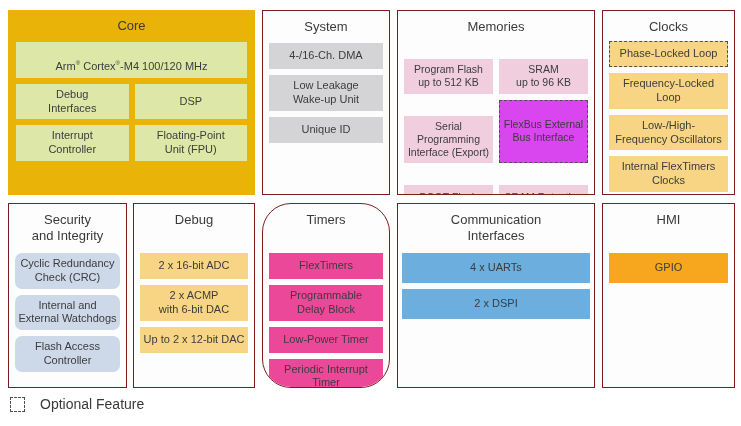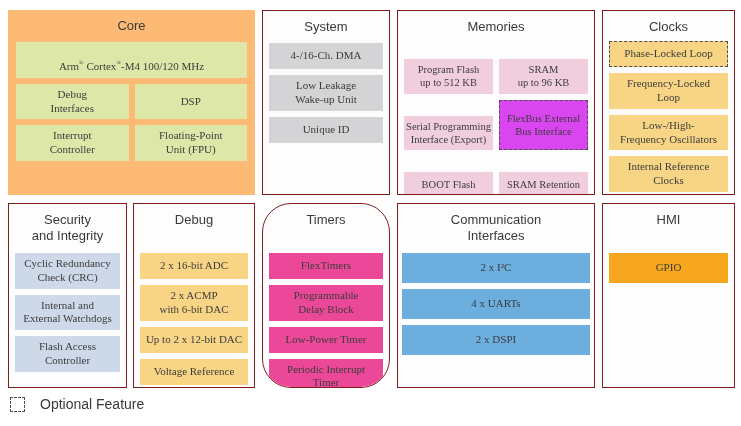--- a/index.html
+++ b/index.html
@@ -1,45 +1,45 @@
 <!DOCTYPE html>
 <html><head>
 <meta charset="utf-8">
 <style>
   * { margin:0; padding:0; box-sizing:border-box; }
   body { background:#ffffff; font-family:"Liberation Sans", sans-serif; }
   .canvas { position:relative; width:741px; height:426px; background:#ffffff; overflow:hidden; }
 
   .panel { position:absolute; background:#fdfdfd; border:1px solid #7f1d1d; overflow:hidden; }
-  .panel.core { background:#fdba74; border:none; }
+  .panel.core { background:#eab308; border:none; }
 
   .ptitle { text-align:center; font-size:13px; color:#3a3a3a; padding-top:8px;
             white-space:pre-line; line-height:1.25; }
   .row2 .ptitle { min-height:41px; }
 
   .pbody { display:flex; flex-direction:column; gap:6px; padding:8px 6px 6px 6px; }
   .blk { display:flex; align-items:center; justify-content:center; text-align:center;
          font-size:11px; line-height:1.25; color:#3c3c3c; white-space:pre-line;
-         padding:4px 2px; min-height:26px;font-family:Liberation Serif, serif; }
+         padding:4px 2px; min-height:26px; }
 
   .core .pbody { padding:8px; display:grid; grid-template-columns:1fr 1fr; gap:6px; }
   .blk.green { background:#dde8a8; min-height:30px; }
   .span2 { grid-column:1 / 3; }
   sup { font-size:0.55em; vertical-align:super; line-height:0; }
 
   .mem .pbody { display:grid; grid-template-columns:1fr 1fr; gap:6px; padding:8px 6px; }
   .mem .blk { font-size:10.5px; }
 
   .blk.gray   { background:#d4d4d6; }
   .blk.pink   { background:#f1cede;margin-top:16px; }
   .blk.pinkl  { background:#d946ef; }
   .blk.orange { background:#f8d584; }
   .blk.yellow { background:#ec4899; }
   .blk.blue   { background:#6caede; height:30px; }
-  .blk.bgray  { background:#cdd8e9; }
+  .blk.bgray  { background:#cdd8e9;border-radius:7px; }
   .blk.amber  { background:#f6a71e; height:30px; }
   .blk.dashed { border:1.5px dashed #4f4f4f; }
 
   .legend { position:absolute; left:10px; top:396px; display:flex; align-items:center; gap:15px; }
   .legend-swatch { width:15px; height:15px; border:1.5px dashed #4f4f4f; background:#ffffff; }
   .legend-label { font-size:14px; color:#3a3a3a; }
 </style>
 </head>
 <body>
 
@@ -88,21 +88,21 @@
   </div>
 
   <div class="panel" style="left:602px; top:10px; width:133px; height:185px;">
     <div class="ptitle">Clocks</div>
     <div class="pbody" style="padding-top:6px;">
       <div class="blk orange dashed">Phase-Locked Loop</div>
       <div class="blk orange">Frequency-Locked
 Loop</div>
       <div class="blk orange">Low-/High-
 Frequency Oscillators</div>
-      <div class="blk orange">Internal Reference
+      <div class="blk orange">Internal FlexTimers
 Clocks</div>
     </div>
   </div>
 
   <div class="panel row2" style="left:8px; top:203px; width:119px; height:185px;">
     <div class="ptitle">Security
 and Integrity</div>
     <div class="pbody">
       <div class="blk bgray">Cyclic Redundancy
 Check (CRC)</div>
@@ -113,41 +113,39 @@
     </div>
   </div>
 
   <div class="panel row2" style="left:133px; top:203px; width:122px; height:185px;">
     <div class="ptitle">Debug</div>
     <div class="pbody">
       <div class="blk orange">2 x 16-bit ADC</div>
       <div class="blk orange">2 x ACMP
 with 6-bit DAC</div>
       <div class="blk orange">Up to 2 x 12-bit DAC</div>
-      <div class="blk orange">Voltage Reference</div>
     </div>
   </div>
 
   <div class="panel row2" style="left:262px; top:203px; width:128px; height:185px;border-radius:29px;">
     <div class="ptitle">Timers</div>
     <div class="pbody">
       <div class="blk yellow">FlexTimers</div>
       <div class="blk yellow">Programmable
 Delay Block</div>
       <div class="blk yellow">Low-Power Timer</div>
       <div class="blk yellow">Periodic Interrupt
 Timer</div>
     </div>
   </div>
 
   <div class="panel row2" style="left:397px; top:203px; width:198px; height:185px;">
     <div class="ptitle">Communication
 Interfaces</div>
     <div class="pbody" style="padding:8px 4px;">
-      <div class="blk blue">2 x I²C</div>
       <div class="blk blue">4 x UARTs</div>
       <div class="blk blue">2 x DSPI</div>
     </div>
   </div>
 
   <div class="panel row2" style="left:602px; top:203px; width:133px; height:185px;">
     <div class="ptitle">HMI</div>
     <div class="pbody">
       <div class="blk amber">GPIO</div>
     </div>

